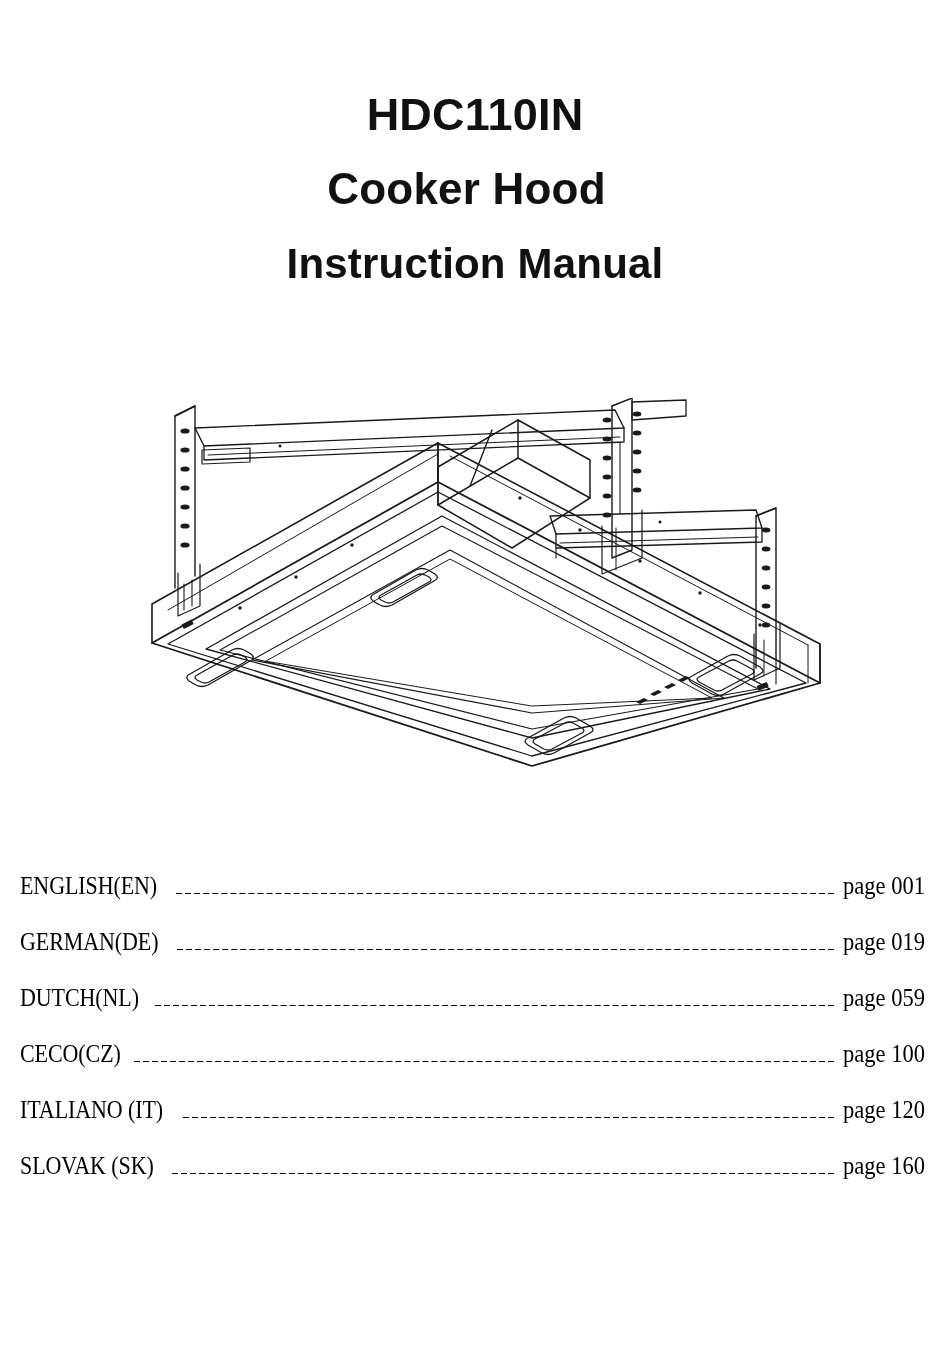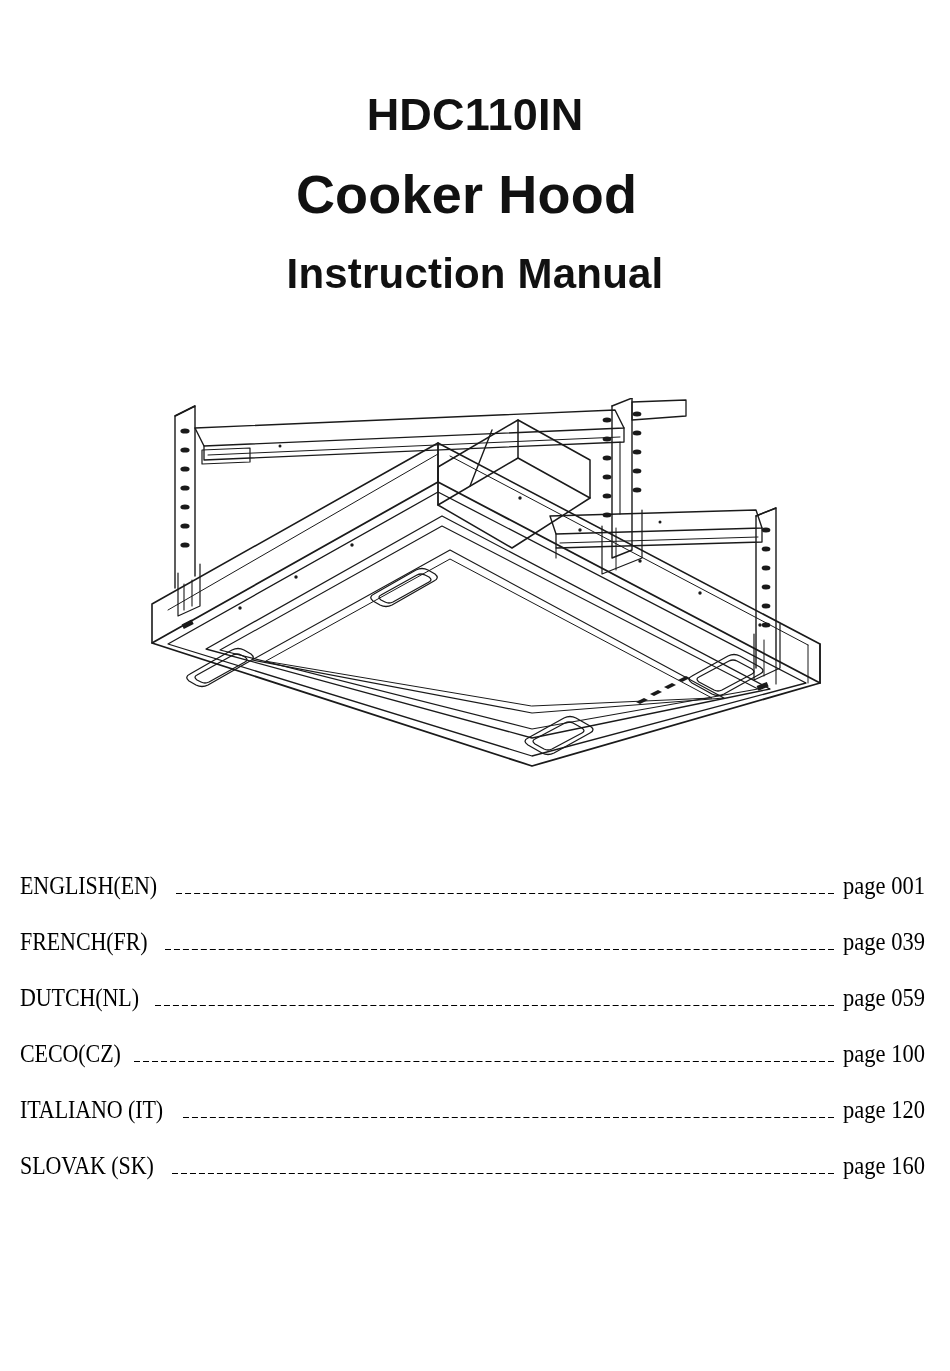--- a/index.html
+++ b/index.html
@@ -24,21 +24,21 @@
     width: 950px;
     text-align: center;
   }
   .title-line {
     font-weight: bold;
     color: #111111;
     letter-spacing: 0.2px;
     line-height: 1.0;
   }
   #title-model  { font-size: 45px; margin: 0 0 30px 0; }
-  #title-product{ font-size: 54px; margin: 0 17px 32px 0; }
+  #title-product{ font-size: 44px; margin: 0 17px 32px 0; }
   #title-doc    { font-size: 42px; margin: 0; }
 
   
   #illustration {
     position: absolute;
     left: 120px;
     top: 398px;
     width: 720px;
     height: 400px;
   }
@@ -249,26 +249,26 @@
 </div>
 
 <div id="toc">
 
   <div class="toc-row">
     <span class="toc-lang">ENGLISH(EN)</span>
     <span class="toc-leader"></span>
     <span class="toc-page">page 001</span>
   </div>
 
-
-  <div class="toc-row">
-    <span class="toc-lang">FRENCH(FR) </span>
-    <span class="toc-leader"></span>
-    <span class="toc-page">page 039</span>
-  </div>
+  <div class="toc-row">
+    <span class="toc-lang">GERMAN(DE)</span>
+    <span class="toc-leader"></span>
+    <span class="toc-page">page 019</span>
+  </div>
+
 
   <div class="toc-row">
     <span class="toc-lang">DUTCH(NL)</span>
     <span class="toc-leader"></span>
     <span class="toc-page">page 059</span>
   </div>
 
 
   <div class="toc-row">
     <span class="toc-lang">CECO(CZ)</span>

